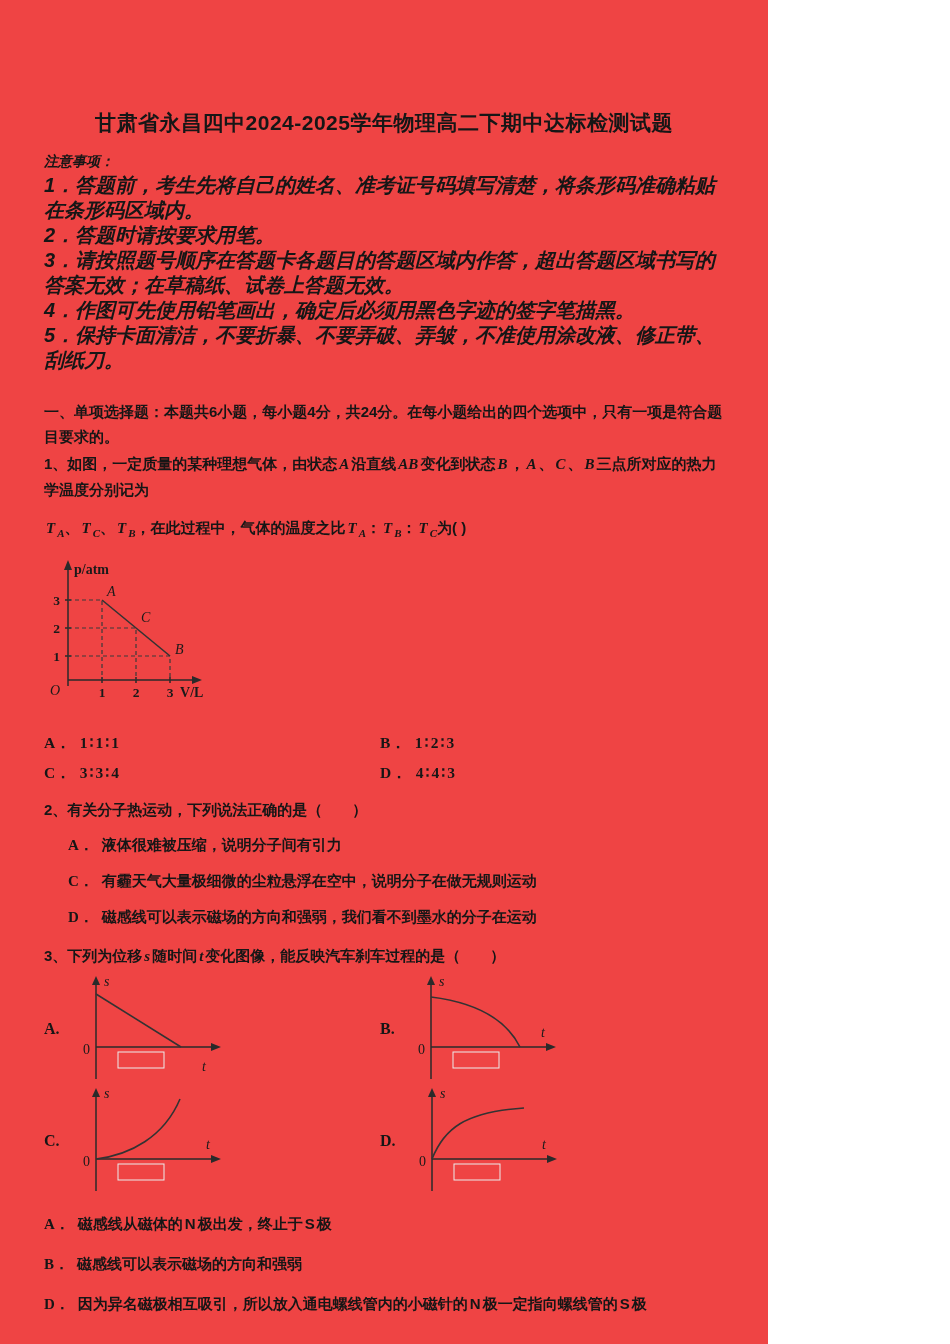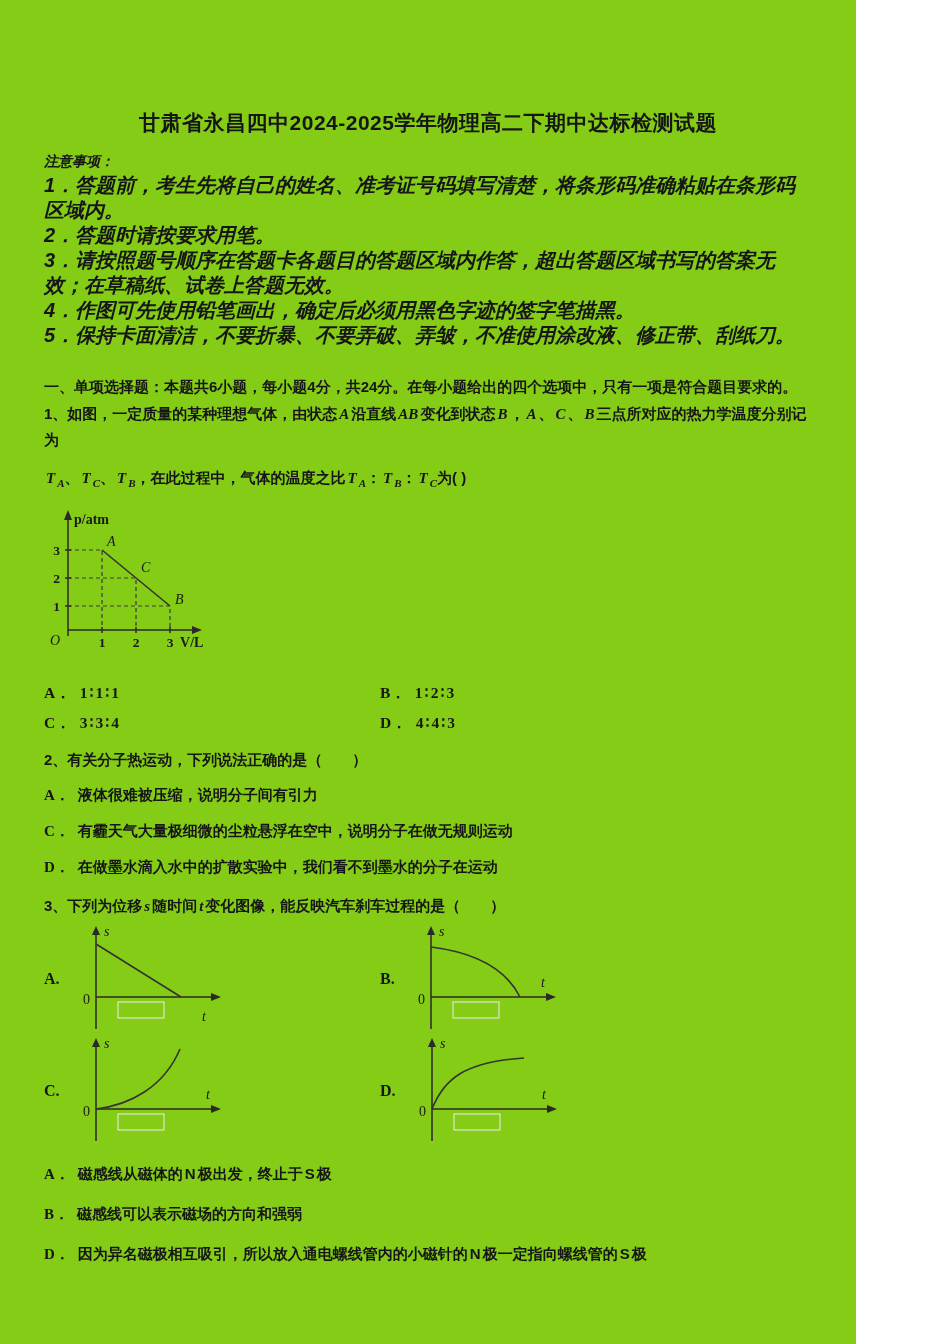--- a/index.html
+++ b/index.html
@@ -1,17 +1,17 @@
 <!DOCTYPE html>
 <html><head>
 <meta charset="utf-8">
 <style>
   html,body{margin:0;padding:0;background:#ffffff;}
   body{width:950px;height:1344px;font-family:"Liberation Sans","DejaVu Sans",sans-serif;color:#161616;overflow:hidden;}
-  .page{position:relative;width:856px;height:1344px;background:#84cc16;}
+  .page{position:relative;width:768px;height:1344px;background:#ef4444;}
   .content{padding:0 44px;}
   .title{margin:0;padding-top:108px;text-align:center;font-size:21px;font-weight:700;letter-spacing:.5px;line-height:30px;}
   .notice-heading{margin-top:11px;font-size:14px;font-weight:600;line-height:24px;font-style:italic;}
   .notice-item{font-size:20px;font-weight:600;line-height:25px;font-style:italic;}
   .sec-heading{margin-top:26px;font-size:15px;font-weight:600;line-height:25px;}
   .qline{font-size:15px;font-weight:600;line-height:25px;}
   .q1-line1{margin-top:2px;}
   .q1-line2{margin-top:13px;}
   .lt{font-family:"Liberation Serif","DejaVu Serif",serif;}
   i.lt{font-style:italic;padding:0 2px;}
@@ -19,21 +19,21 @@
   sub.lt{font-size:11px;font-style:italic;}
   .ns{font-family:"Liberation Sans",sans-serif;font-weight:700;padding:0 2px;}
   .pv-wrap{margin-top:12px;margin-left:-14px;text-decoration:underline;}
   .pv-wrap svg{display:block;}
   .optgrid{display:grid;grid-template-columns:336px auto;}
   .optgrid.row1{margin-top:25px;}
   .optgrid.row2{margin-top:9px;}
   .opt{font-size:15.5px;}
   .opt .val{margin-left:9px;letter-spacing:2px;}
   .q-title{margin-top:13px;}
-  .opt-line{margin-top:10px;}
+  .opt-line{margin-top:10px;margin-left:24px;}
   .opt-line .lt{margin-right:8px;}
   .q4-opt{margin-top:14px;}
   .graphgrid{display:grid;grid-template-columns:336px auto;margin-top:4px;}
   .gcell{display:flex;align-items:center;}
   .glabel{font-size:16px;margin-right:6px;}
   svg text{font-family:"Liberation Serif","DejaVu Serif",serif;fill:#1a1a1a;font-size:14px;}
   svg text.it{font-style:italic;}
   svg text.tick{font-weight:700;font-size:13.5px;}
   svg text.axl{font-weight:700;}
   svg .ax{stroke:#2a2a2a;stroke-width:1.5;fill:none;}
@@ -103,21 +103,21 @@
       <div class="opt"><span class="lt b">B．</span><span class="lt b val">1∶2∶3</span></div>
     </div>
     <div class="optgrid row2">
       <div class="opt"><span class="lt b">C．</span><span class="lt b val">3∶3∶4</span></div>
       <div class="opt"><span class="lt b">D．</span><span class="lt b val">4∶4∶3</span></div>
     </div>
 
     <div class="qline q-title">2、有关分子热运动，下列说法正确的是（　　）</div>
     <div class="qline opt-line"><span class="lt b">A．</span><span>液体很难被压缩，说明分子间有引力</span></div>
     <div class="qline opt-line"><span class="lt b">C．</span><span>有霾天气大量极细微的尘粒悬浮在空中，说明分子在做无规则运动</span></div>
-    <div class="qline opt-line"><span class="lt b">D．</span><span>在做墨水滴入水中的扩散实验中，我们看不到墨水的分子在运动</span></div>
+    <div class="qline opt-line"><span class="lt b">D．</span><span>磁感线可以表示磁场的方向和强弱，我们看不到墨水的分子在运动</span></div>
 
     <div class="qline q-title"><span>3、</span><span>下列为位移</span><i class="lt b">s</i><span>随时间</span><i class="lt b">t</i><span>变化图像，能反映汽车刹车过程的是（　　）</span></div>
 
     <div class="graphgrid">
       <div class="gcell">
         <span class="glabel lt b">A.</span>
         <svg width="190" height="112" viewBox="0 0 190 112">
           <line class="ax" x1="30" y1="106" x2="30" y2="9"></line>
           <polygon class="ah" points="30,3 26,12 34,12"></polygon>
           <line class="ax" x1="30" y1="74" x2="147" y2="74"></line>

